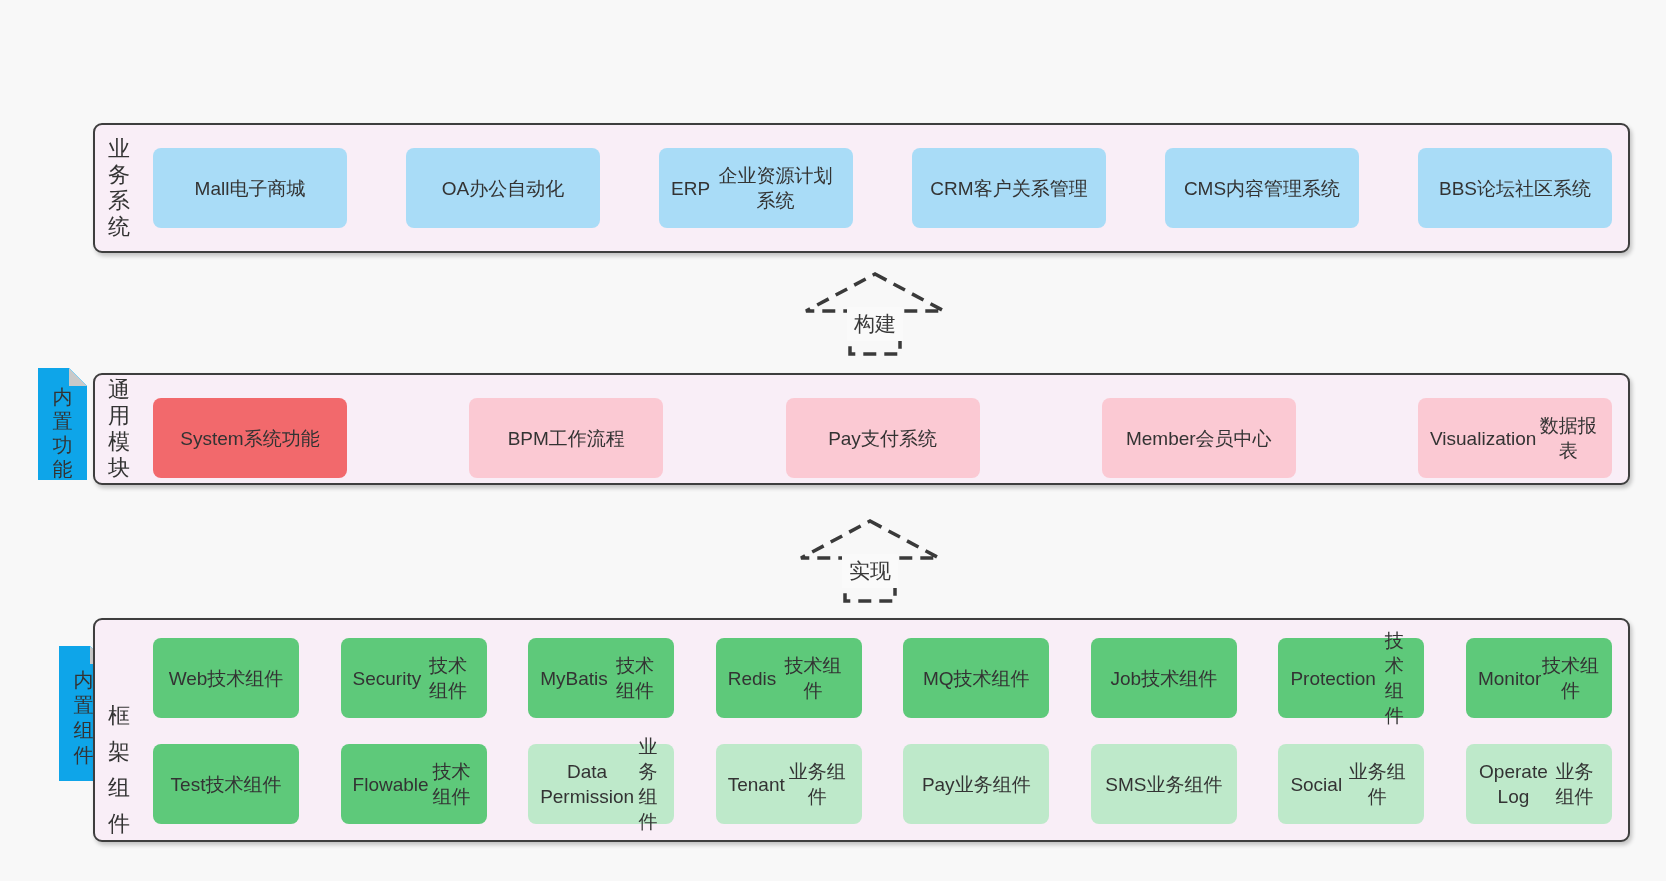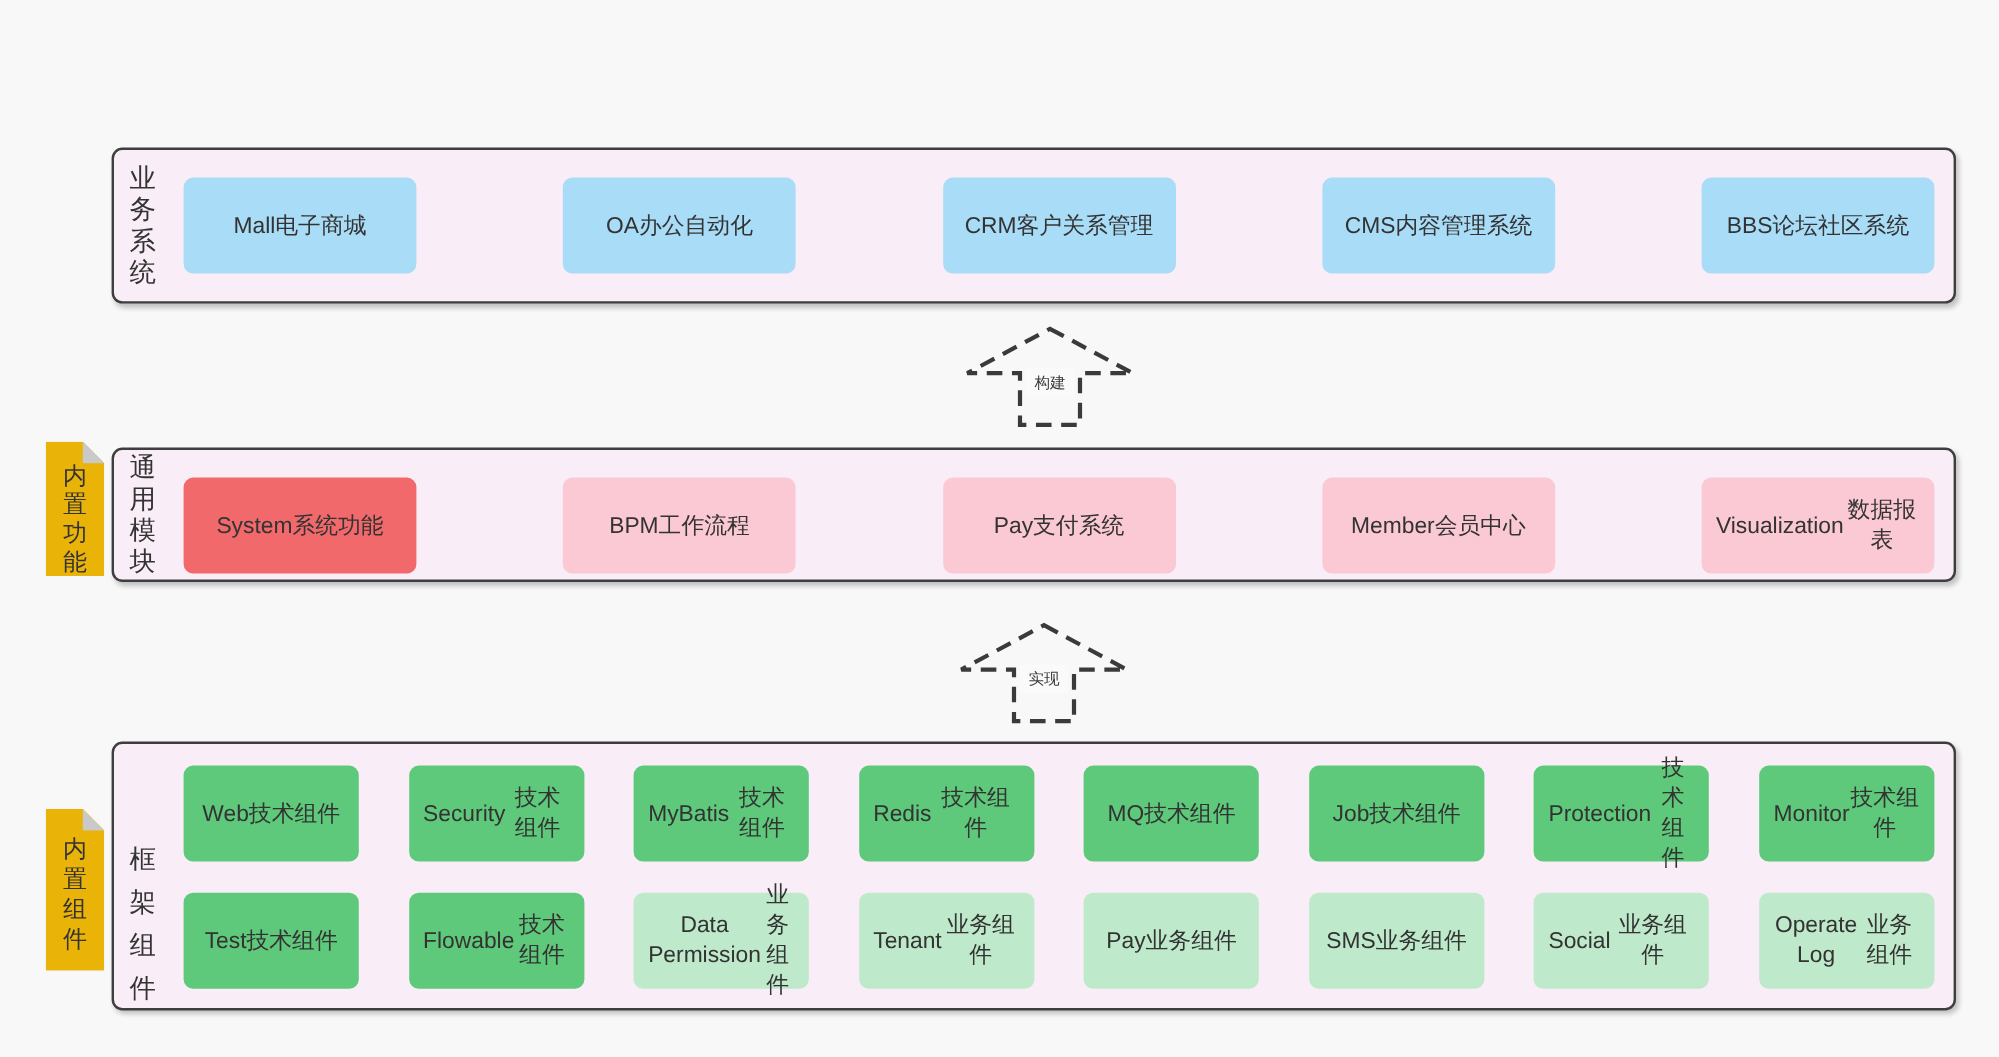--- a/index.html
+++ b/index.html
@@ -69,25 +69,25 @@
   .c-pink        { background:#fbc9d3; }
   .c-green-dark  { background:#5ec97a; }
   .c-green-light { background:#bee9ca; }
   .box .t, .box .s { display:block; }
 
   
   .sticky {
     position:absolute;
     left:38px;
     width:49px;
-    background:#eab308;
+    background:#0ea5e9;
     clip-path:polygon(0 0, calc(100% - 18px) 0, 100% 18px, 100% 100%, 0 100%);
   }
   #sticky-modules    { top:368px; height:112px; }
-  #sticky-components { top:674px; height:135px; }
+  #sticky-components { top:646px; height:135px;margin-left:21px; }
   .sticky .fold {
     position:absolute; top:0; right:0;
     width:18px; height:18px;
     background:linear-gradient(to bottom left, rgba(0,0,0,0) 0 50%, #c9c9c9 50% 100%);
   }
   .sticky .txt {
     margin:17px auto 0;
     width:24px;
     font-size:20px;
     line-height:24px;
@@ -101,38 +101,42 @@
   .arrow { position:absolute; width:144px; height:86px; }
   #arrow-build     { left:803px; top:271px; }
   #arrow-implement { left:798px; top:518px; }
   .arrow svg { position:absolute; inset:0; }
   .arrow-label {
     position:absolute;
     left:50%; top:36px;
     transform:translateX(-50%);
     background:#fafafa;
     padding:3px 7px;
-    font-size:13px;
+    font-size:21px;
     white-space:nowrap;
     color:#3a3a3a;
   }
 </style>
 </head>
 <body>
 
 <div class="panel" id="panel-business">
   <div class="side-label">业务系统</div>
   <div class="row">
     <div class="box w-wide c-blue">
       <span class="t">Mall</span>
       <span class="s">电子商城</span>
     </div>
     <div class="box w-wide c-blue">
       <span class="t">OA</span>
       <span class="s">办公自动化</span>
+    </div>
+    <div class="box w-wide c-blue">
+      <span class="t">ERP</span>
+      <span class="s">企业资源计划系统</span>
     </div>
     <div class="box w-wide c-blue">
       <span class="t">CRM</span>
       <span class="s">客户关系管理</span>
     </div>
     <div class="box w-wide c-blue">
       <span class="t">CMS</span>
       <span class="s">内容管理系统</span>
     </div>
     <div class="box w-wide c-blue">

